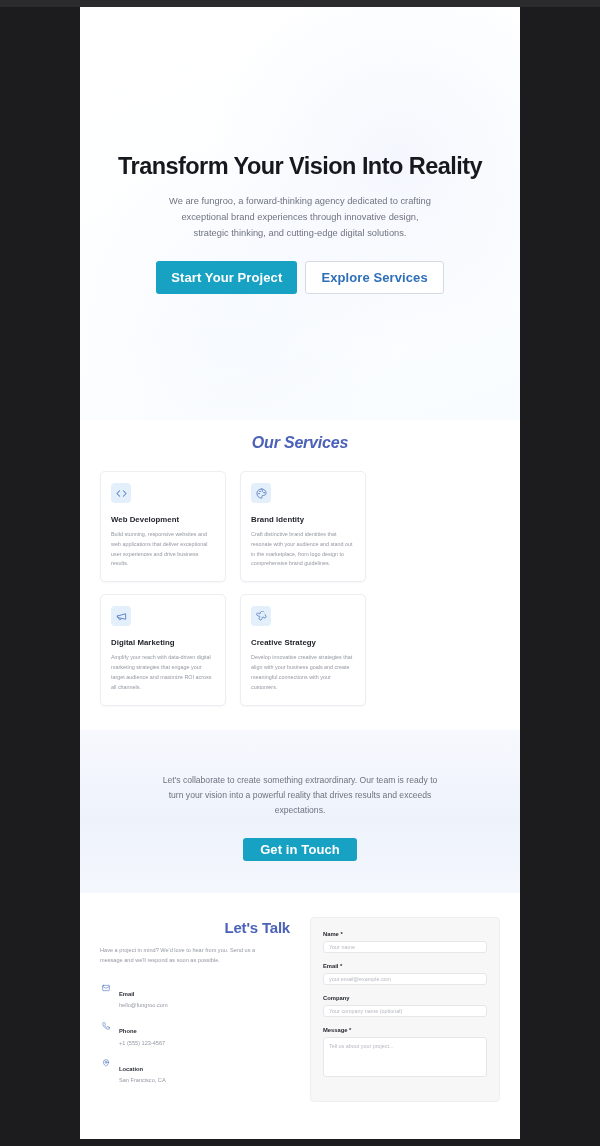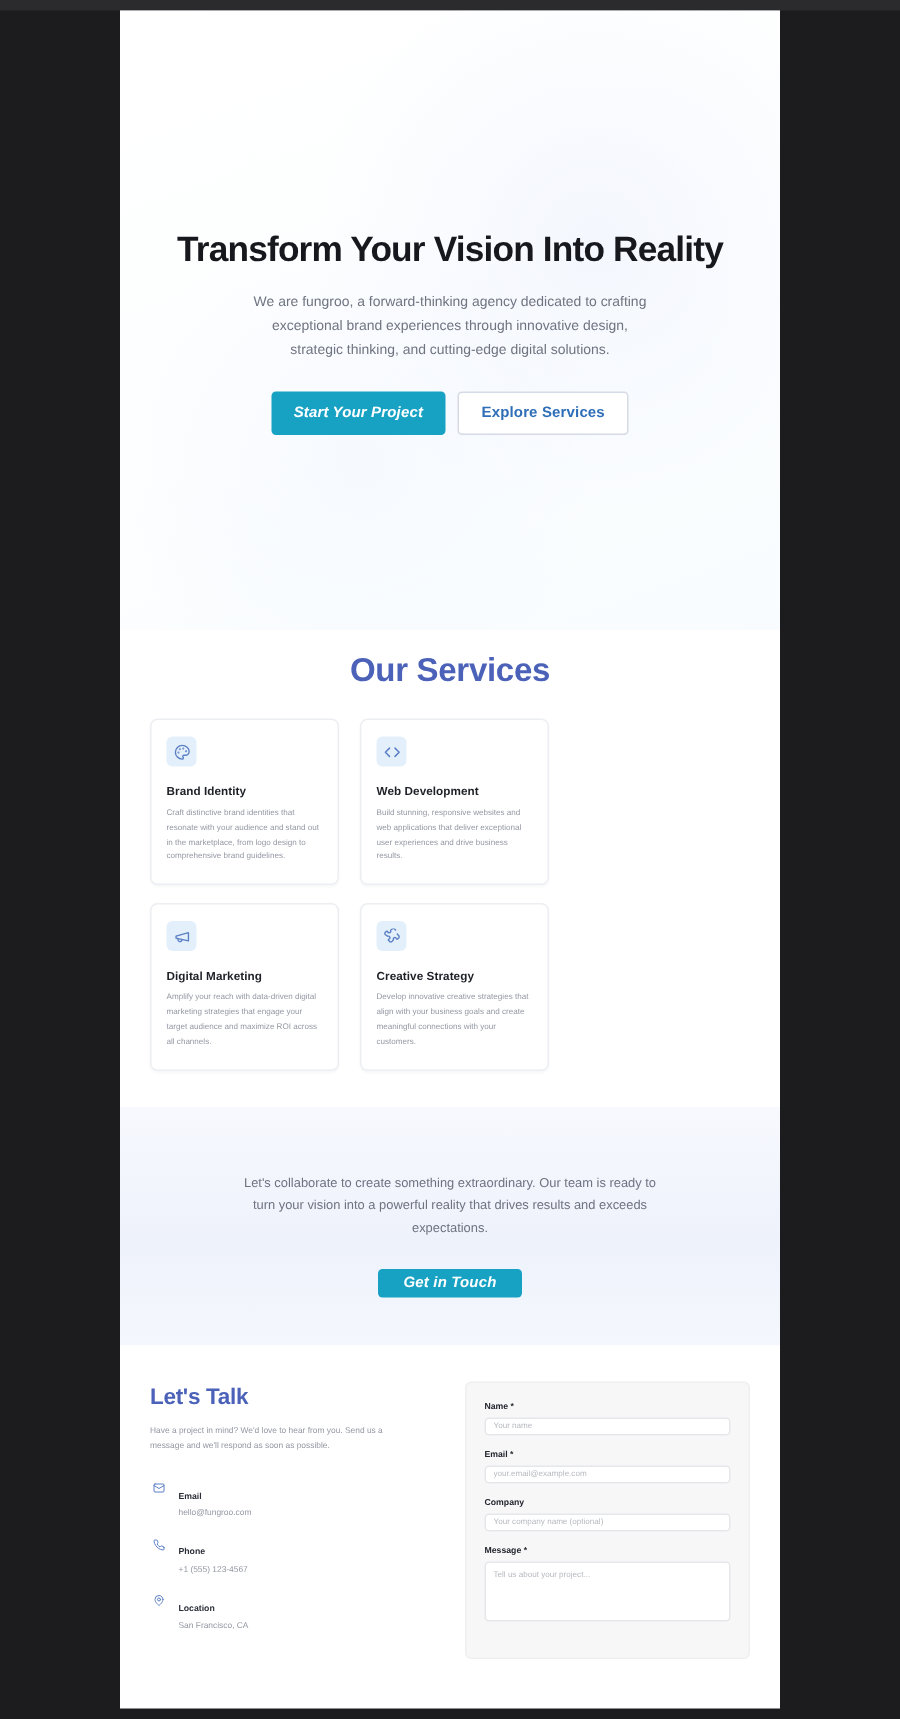--- a/index.html
+++ b/index.html
@@ -57,52 +57,52 @@
     color: #6f7480;
   }
   .hero-btns {
     margin-top: 19px;
     display: flex;
     gap: 8px;
   }
   .btn-primary {
     background: #17a2c4;
     color: #ffffff;
-    font-size: 10px;
+    font-size: 13px;
     font-weight: 700;
     padding: 8px 15px;
     border: none;
     border-radius: 3px;
     letter-spacing: 0.1px;
     cursor: pointer;
-    font-style: italic;
   }
   .btn-outline {
     background: #ffffff;
     color: #2f6fb8;
-    font-size: 10px;
+    font-size: 13px;
     font-weight: 700;
     padding: 8px 15px;
     border: 1px solid #d6dae4;
     border-radius: 3px;
     letter-spacing: 0.1px;
     cursor: pointer;
   }
 
   
   .services {
     background: #ffffff;
     padding: 14px 20px 24px 20px;
   }
   .services h2 {
     text-align: center;
-    font-size: 22px;
+    font-size: 16px;
     font-weight: 700;
     color: #4b62b8;
     letter-spacing: -0.2px;
+    font-style: italic;
   }
   .services-sub {
     margin: 10px auto 0 auto;
     width: 210px;
     text-align: center;
     font-size: 8.6px;
     line-height: 1.75;
     color: #8a8f9b;
   }
   .cards {
@@ -173,20 +173,21 @@
     padding: 24px 20px 30px 20px;
     display: flex;
     gap: 20px;
   }
   .contact-left { width: 190px; padding-top: 2px; }
   .contact-left h2 {
     font-size: 15px;
     font-weight: 700;
     color: #4b62b8;
     letter-spacing: -0.2px;
+    text-align: right;
   }
   .contact-left > p {
     margin-top: 9px;
     font-size: 5.6px;
     line-height: 1.82;
     color: #9498a3;
     width: 166px;
   }
   .contact-items { margin-top: 17px; }
   .contact-item {
@@ -257,48 +258,48 @@
       <div class="hero-btns">
         <button class="btn-primary">Start Your Project</button>
         <button class="btn-outline">Explore Services</button>
       </div>
     </section>
 
     <section class="services">
       <h2>Our Services</h2>
 
       <div class="cards">
+
+        <div class="card">
+          <div class="card-icon">
+            <svg width="11" height="11" viewBox="0 0 24 24" fill="none" stroke="currentColor" stroke-width="2.2" stroke-linecap="round" stroke-linejoin="round">
+              <polyline points="16 18 22 12 16 6"></polyline>
+                <polyline points="8 6 2 12 8 18"></polyline>
+            </svg>
+          </div>
+          <h3>Web Development</h3>
+          <p>Build stunning, responsive websites and web applications that deliver exceptional user experiences and drive business results.</p>
+        </div>
 
         <div class="card">
           <div class="card-icon">
             <svg width="11" height="11" viewBox="0 0 24 24" fill="none" stroke="currentColor" stroke-width="2" stroke-linecap="round" stroke-linejoin="round">
               <circle cx="13.5" cy="6.5" r=".5"></circle>
                 <circle cx="17.5" cy="10.5" r=".5"></circle>
               <circle cx="8.5" cy="7.5" r=".5"></circle>
                 <circle cx="6.5" cy="12.5" r=".5"></circle>
               <path d="M12 2C6.5 2 2 6.5 2 12s4.5 10 10 10c.926 0 1.648-.746 1.648-1.688 0-.437-.18-.835-.437-1.125-.29-.289-.438-.652-.438-1.125a1.64 1.64 0 0 1 1.668-1.668h1.996c3.051 0 5.555-2.503 5.555-5.554C21.965 6.012 17.461 2 12 2z"></path>
             </svg>
           </div>
           <h3>Brand Identity</h3>
           <p>Craft distinctive brand identities that resonate with your audience and stand out in the marketplace, from logo design to comprehensive brand guidelines.</p>
         </div>
 
         <div class="card">
           <div class="card-icon">
-            <svg width="11" height="11" viewBox="0 0 24 24" fill="none" stroke="currentColor" stroke-width="2.2" stroke-linecap="round" stroke-linejoin="round">
-              <polyline points="16 18 22 12 16 6"></polyline>
-                <polyline points="8 6 2 12 8 18"></polyline>
-            </svg>
-          </div>
-          <h3>Web Development</h3>
-          <p>Build stunning, responsive websites and web applications that deliver exceptional user experiences and drive business results.</p>
-        </div>
-
-        <div class="card">
-          <div class="card-icon">
             <svg width="11" height="11" viewBox="0 0 24 24" fill="none" stroke="currentColor" stroke-width="2" stroke-linecap="round" stroke-linejoin="round">
               <path d="m3 11 18-5v12L3 14v-3z"></path>
                 <path d="M11.6 16.8a3 3 0 1 1-5.8-1.6"></path>
             </svg>
           </div>
           <h3>Digital Marketing</h3>
           <p>Amplify your reach with data-driven digital marketing strategies that engage your target audience and maximize ROI across all channels.</p>
         </div>
 
         <div class="card">

